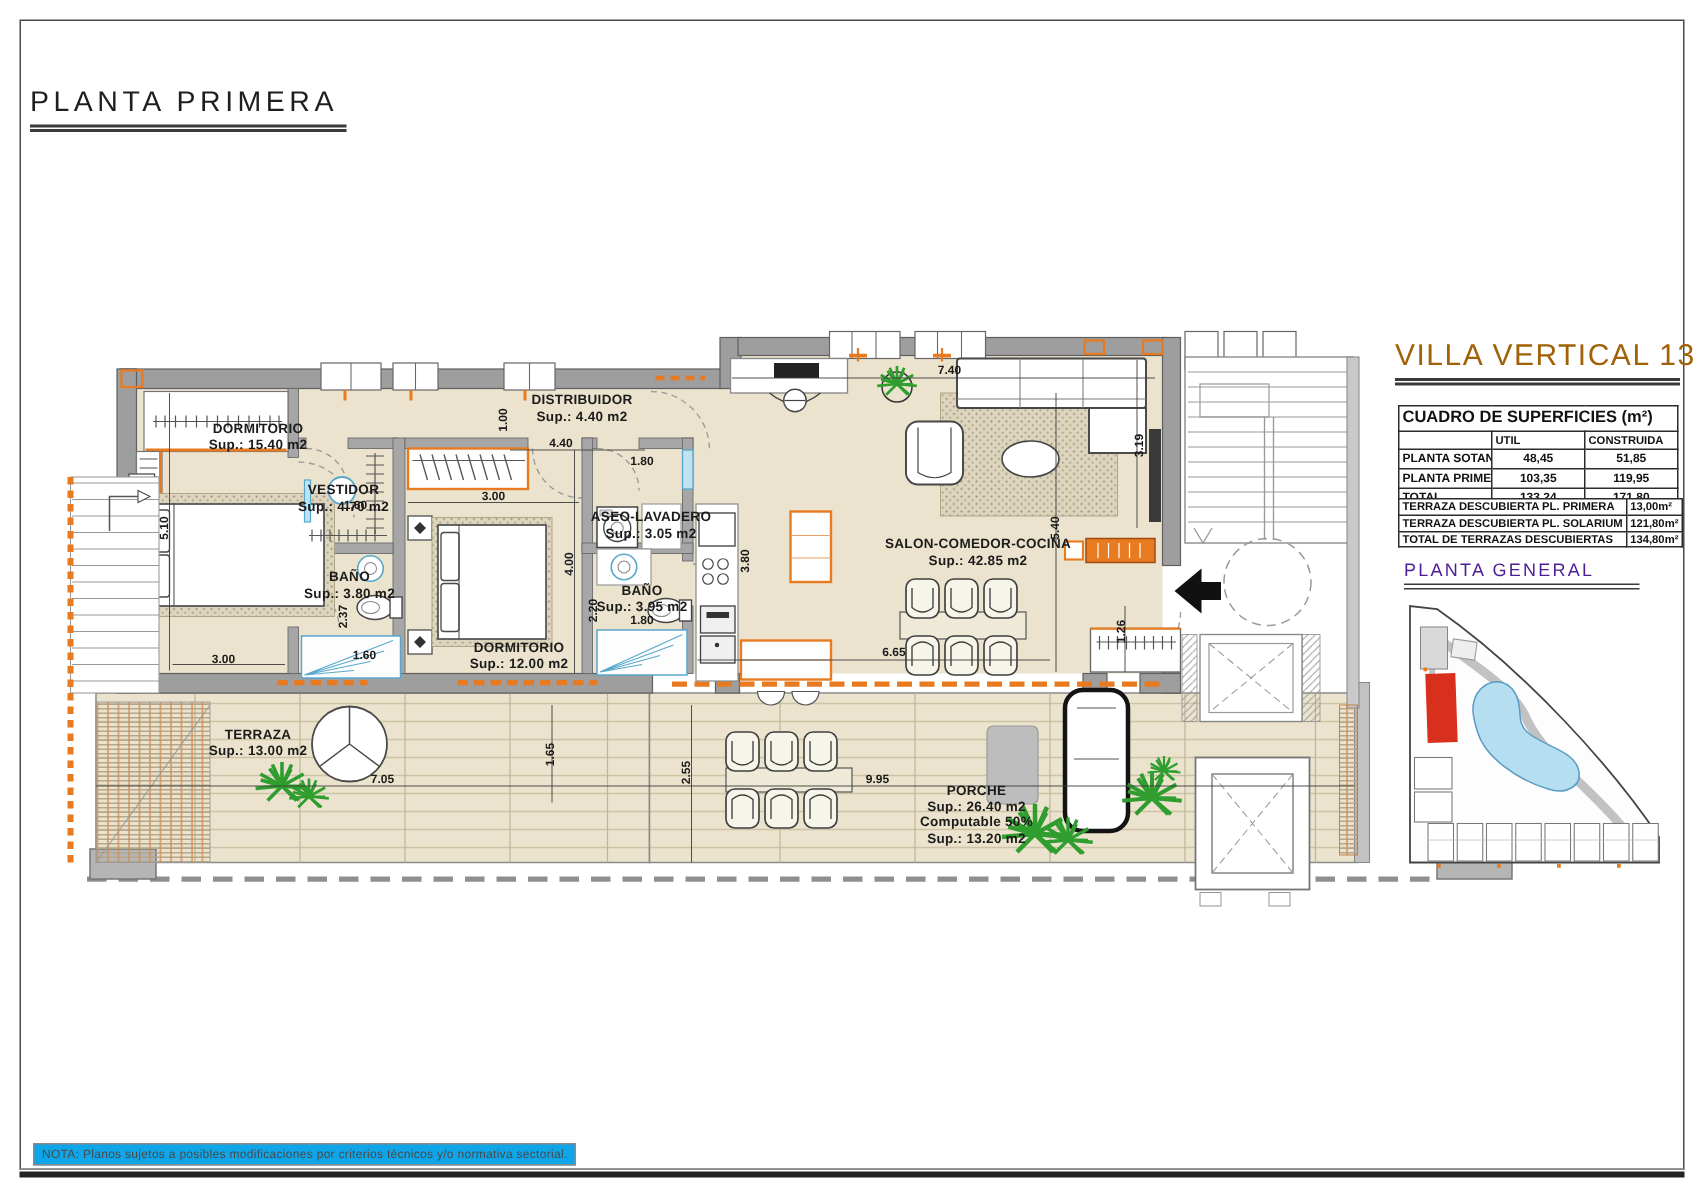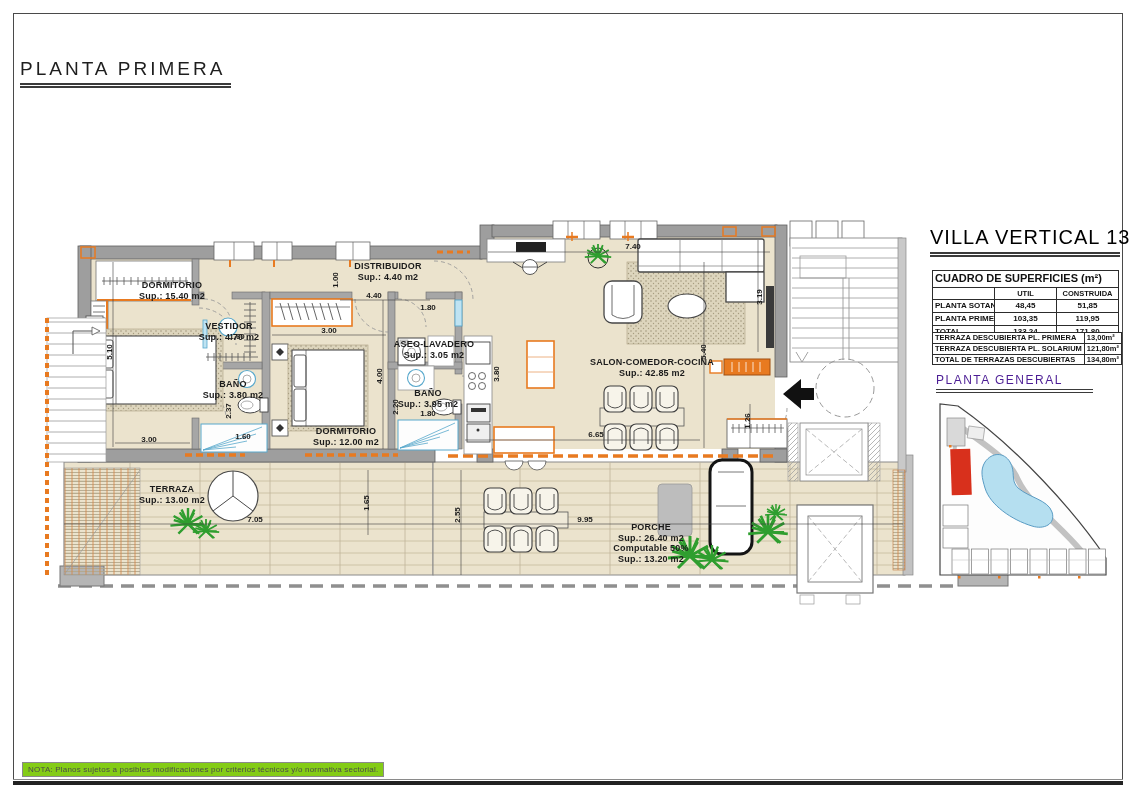--- a/index.html
+++ b/index.html
@@ -4,35 +4,35 @@
 <style>
   html,body{margin:0;padding:0}
   body{width:1136px;height:800px;background:#fff;position:relative;overflow:hidden;
        font-family:"Liberation Sans",sans-serif}
   .frame{position:absolute;left:13px;top:13px;width:1108px;height:765px;border:1px solid #4a4a4a}
   .rule1{position:absolute;left:13px;top:779px;width:1110px;height:1px;background:#8a8a8a}
   .rule2{position:absolute;left:13px;top:781px;width:1110px;height:4px;background:#222}
   .main-title{position:absolute;left:20px;top:58px;font-size:19px;letter-spacing:3px;color:#1e1e1e;
        padding:0 6px 3px 0;border-bottom:5px double #3a3a3a;white-space:nowrap}
   .villa-title{position:absolute;left:930px;top:226px;width:190px;text-align:center;font-size:20px;
-       letter-spacing:1px;color:#000000;padding-bottom:3px;border-bottom:5px double #3a3a3a;white-space:nowrap}
+       letter-spacing:1px;color:#a16207;padding-bottom:3px;border-bottom:5px double #3a3a3a;white-space:nowrap}
   table.surf{position:absolute;left:932px;top:270px;width:187px;border-collapse:collapse;table-layout:fixed;background:#fff}
   table.surf th,table.surf td{border:1px solid #2c2c2c;font:bold 8px/1.25 "Liberation Sans",sans-serif;
        color:#111;padding:1px 2px;white-space:nowrap;overflow:hidden}
   table.surf th{font-size:11px;text-align:left}
   table.surf td.num{text-align:center;width:45px}
-  table.surf td.ch{text-align:center;font-size:7.5px}
+  table.surf td.ch{text-align:left;font-size:7.5px}
   table.terr{position:absolute;left:932px;top:332px;width:187px;border-collapse:collapse;background:#fff}
   table.terr td{border:1px solid #2c2c2c;font:bold 7.5px/1.3 "Liberation Sans",sans-serif;color:#111;
        padding:0 2px;white-space:nowrap;overflow:hidden}
   table.terr td.val{width:40px}
   .map-title{position:absolute;left:936px;top:373px;font-size:12px;letter-spacing:1.5px;color:#4c1d95;
        padding:0 30px 2px 0;border-bottom:4px double #3a3a3a;white-space:nowrap}
   .note-box{position:absolute;left:22px;top:762px;border:1px solid #8a8a8a;font-size:8px;color:#4a4a4a;
-       padding:2px 5px;letter-spacing:.2px;background:#84cc16;white-space:nowrap}
+       padding:2px 5px;letter-spacing:.2px;background:#0ea5e9;white-space:nowrap}
   #plan-svg{position:absolute;left:0;top:0}
   #plan-labels{position:absolute;left:0;top:0;width:1136px;height:800px;pointer-events:none}
   .room-label{position:absolute;transform:translate(-50%,-50%);font:bold 9px/1.18 "Liberation Sans",sans-serif;
        color:#1b1b1b;text-align:center;white-space:pre-line;letter-spacing:.2px}
   .dim{position:absolute;transform:translate(-50%,-50%);font:bold 8px/1 "Liberation Sans",sans-serif;color:#1b1b1b;white-space:nowrap}
   .dim.v{transform:translate(-50%,-50%) rotate(-90deg)}
 </style>
 </head>
 <body>
 

